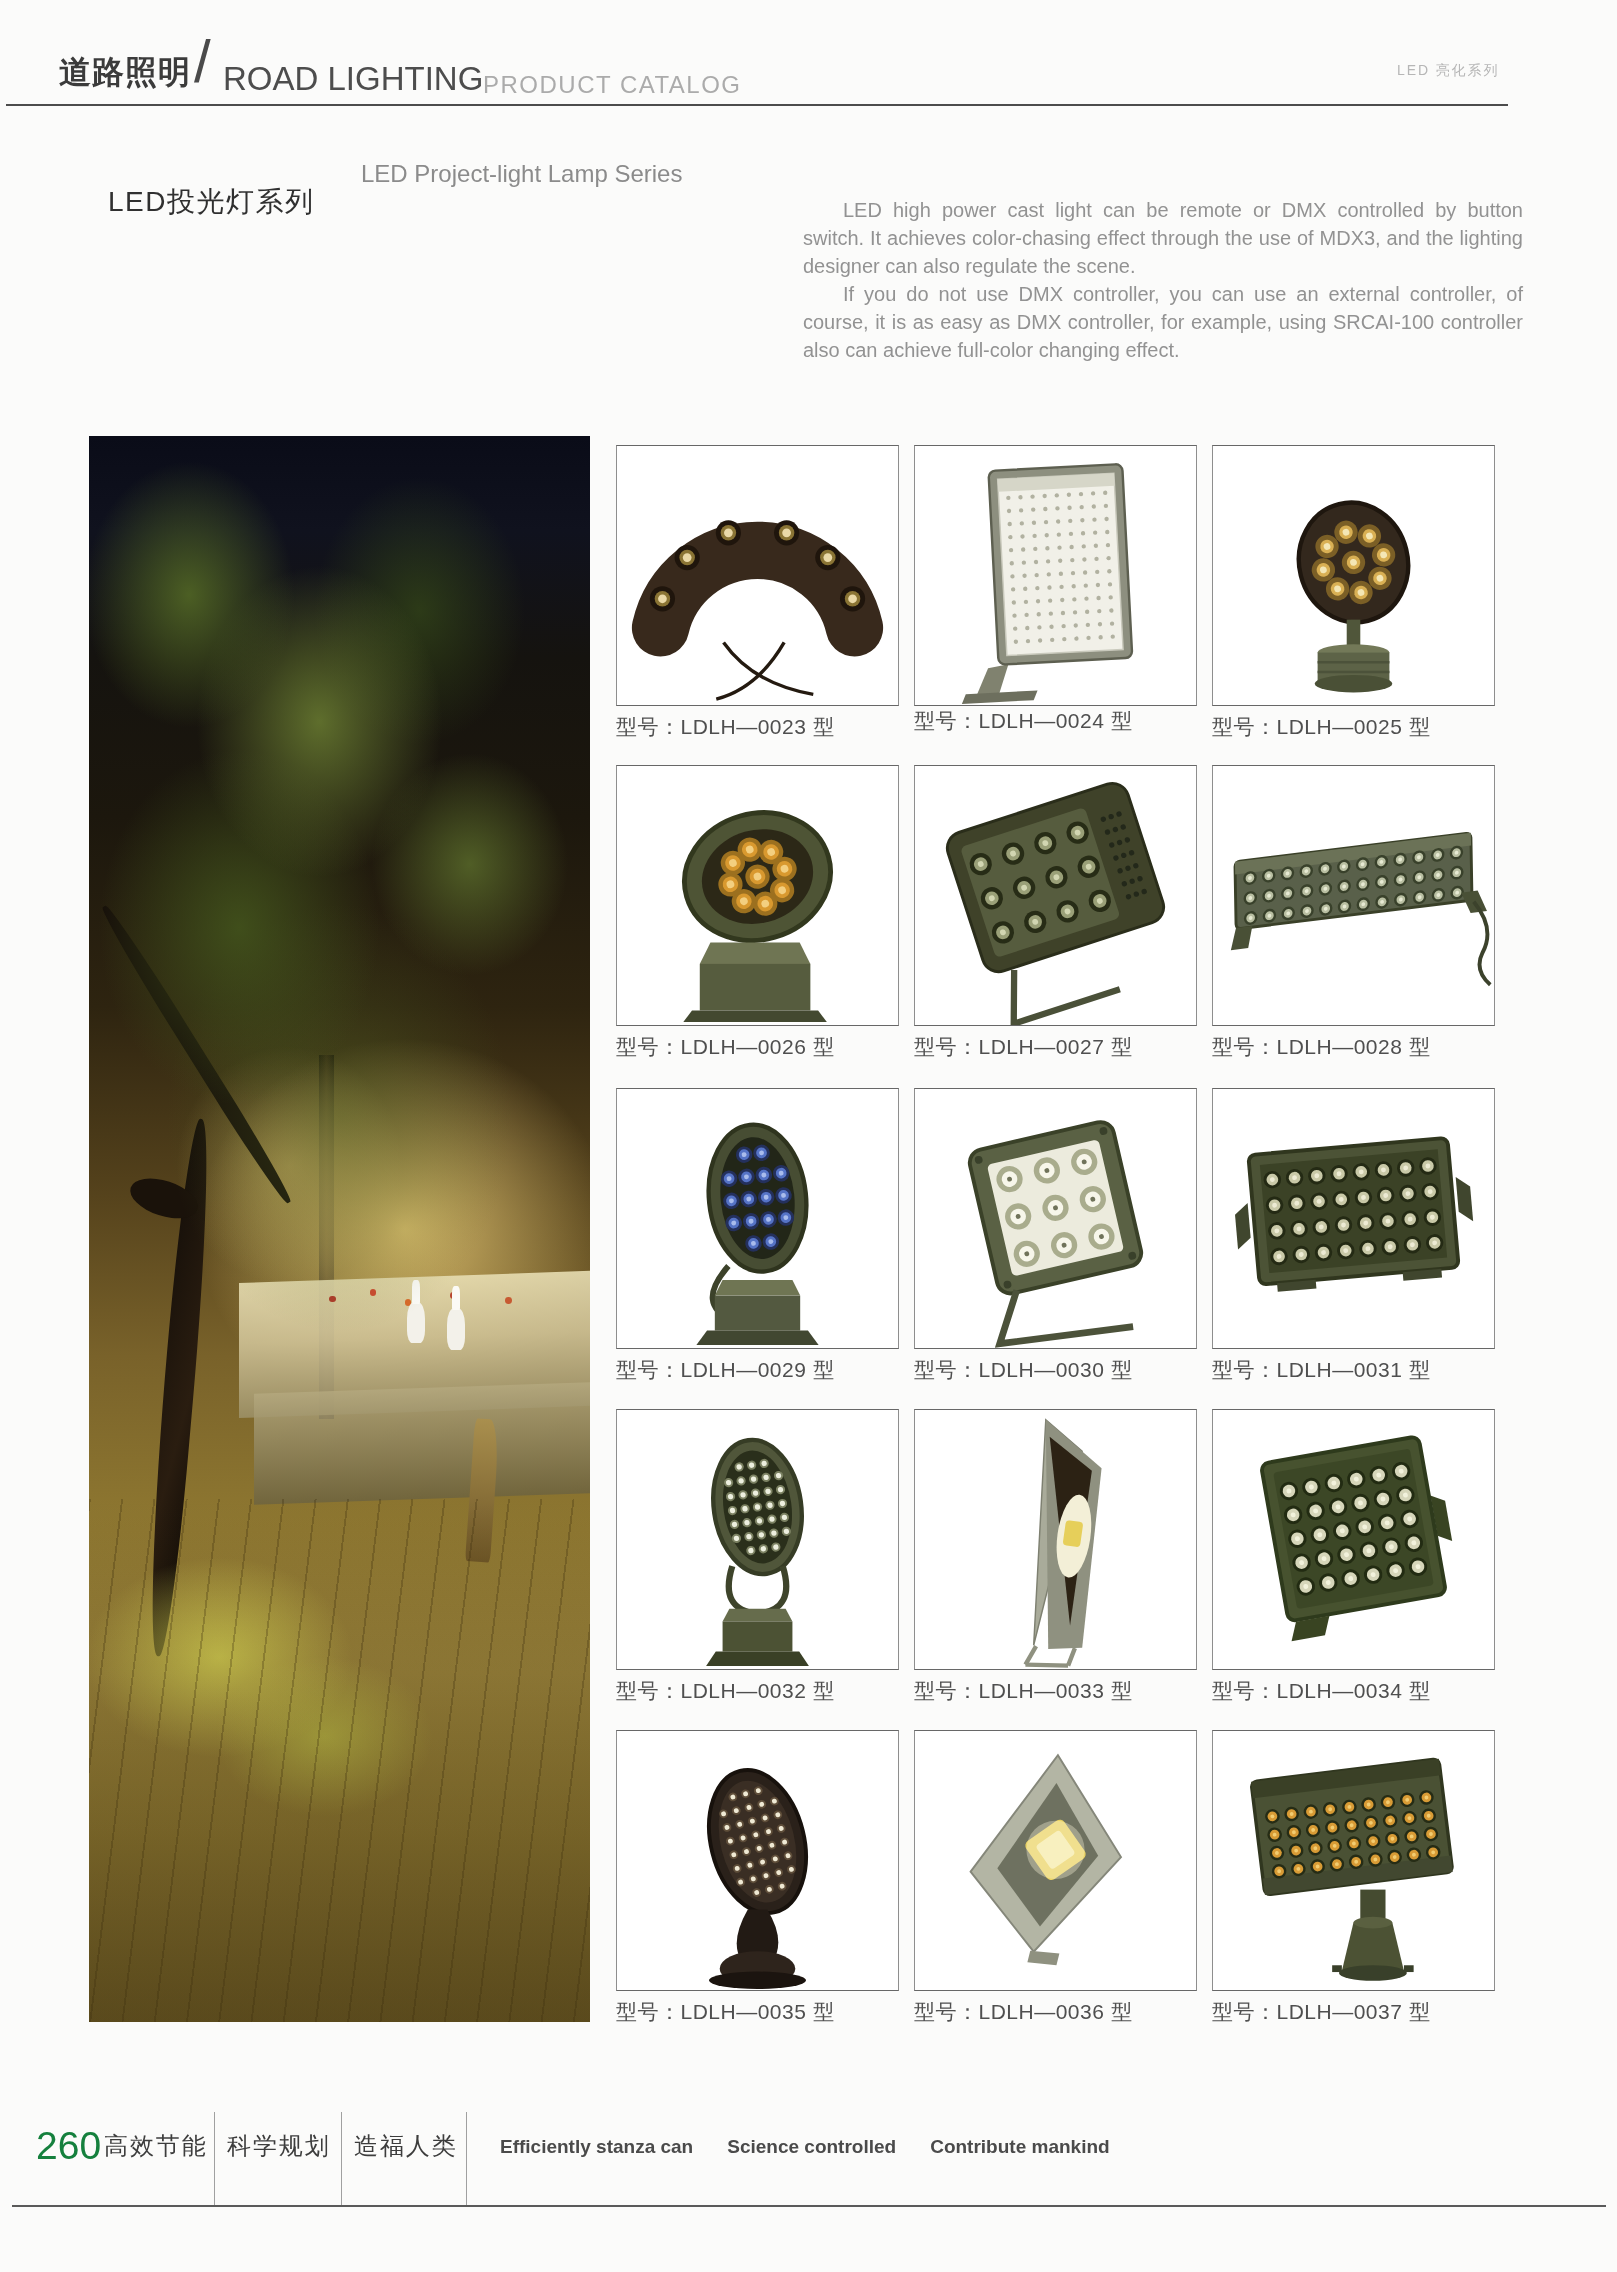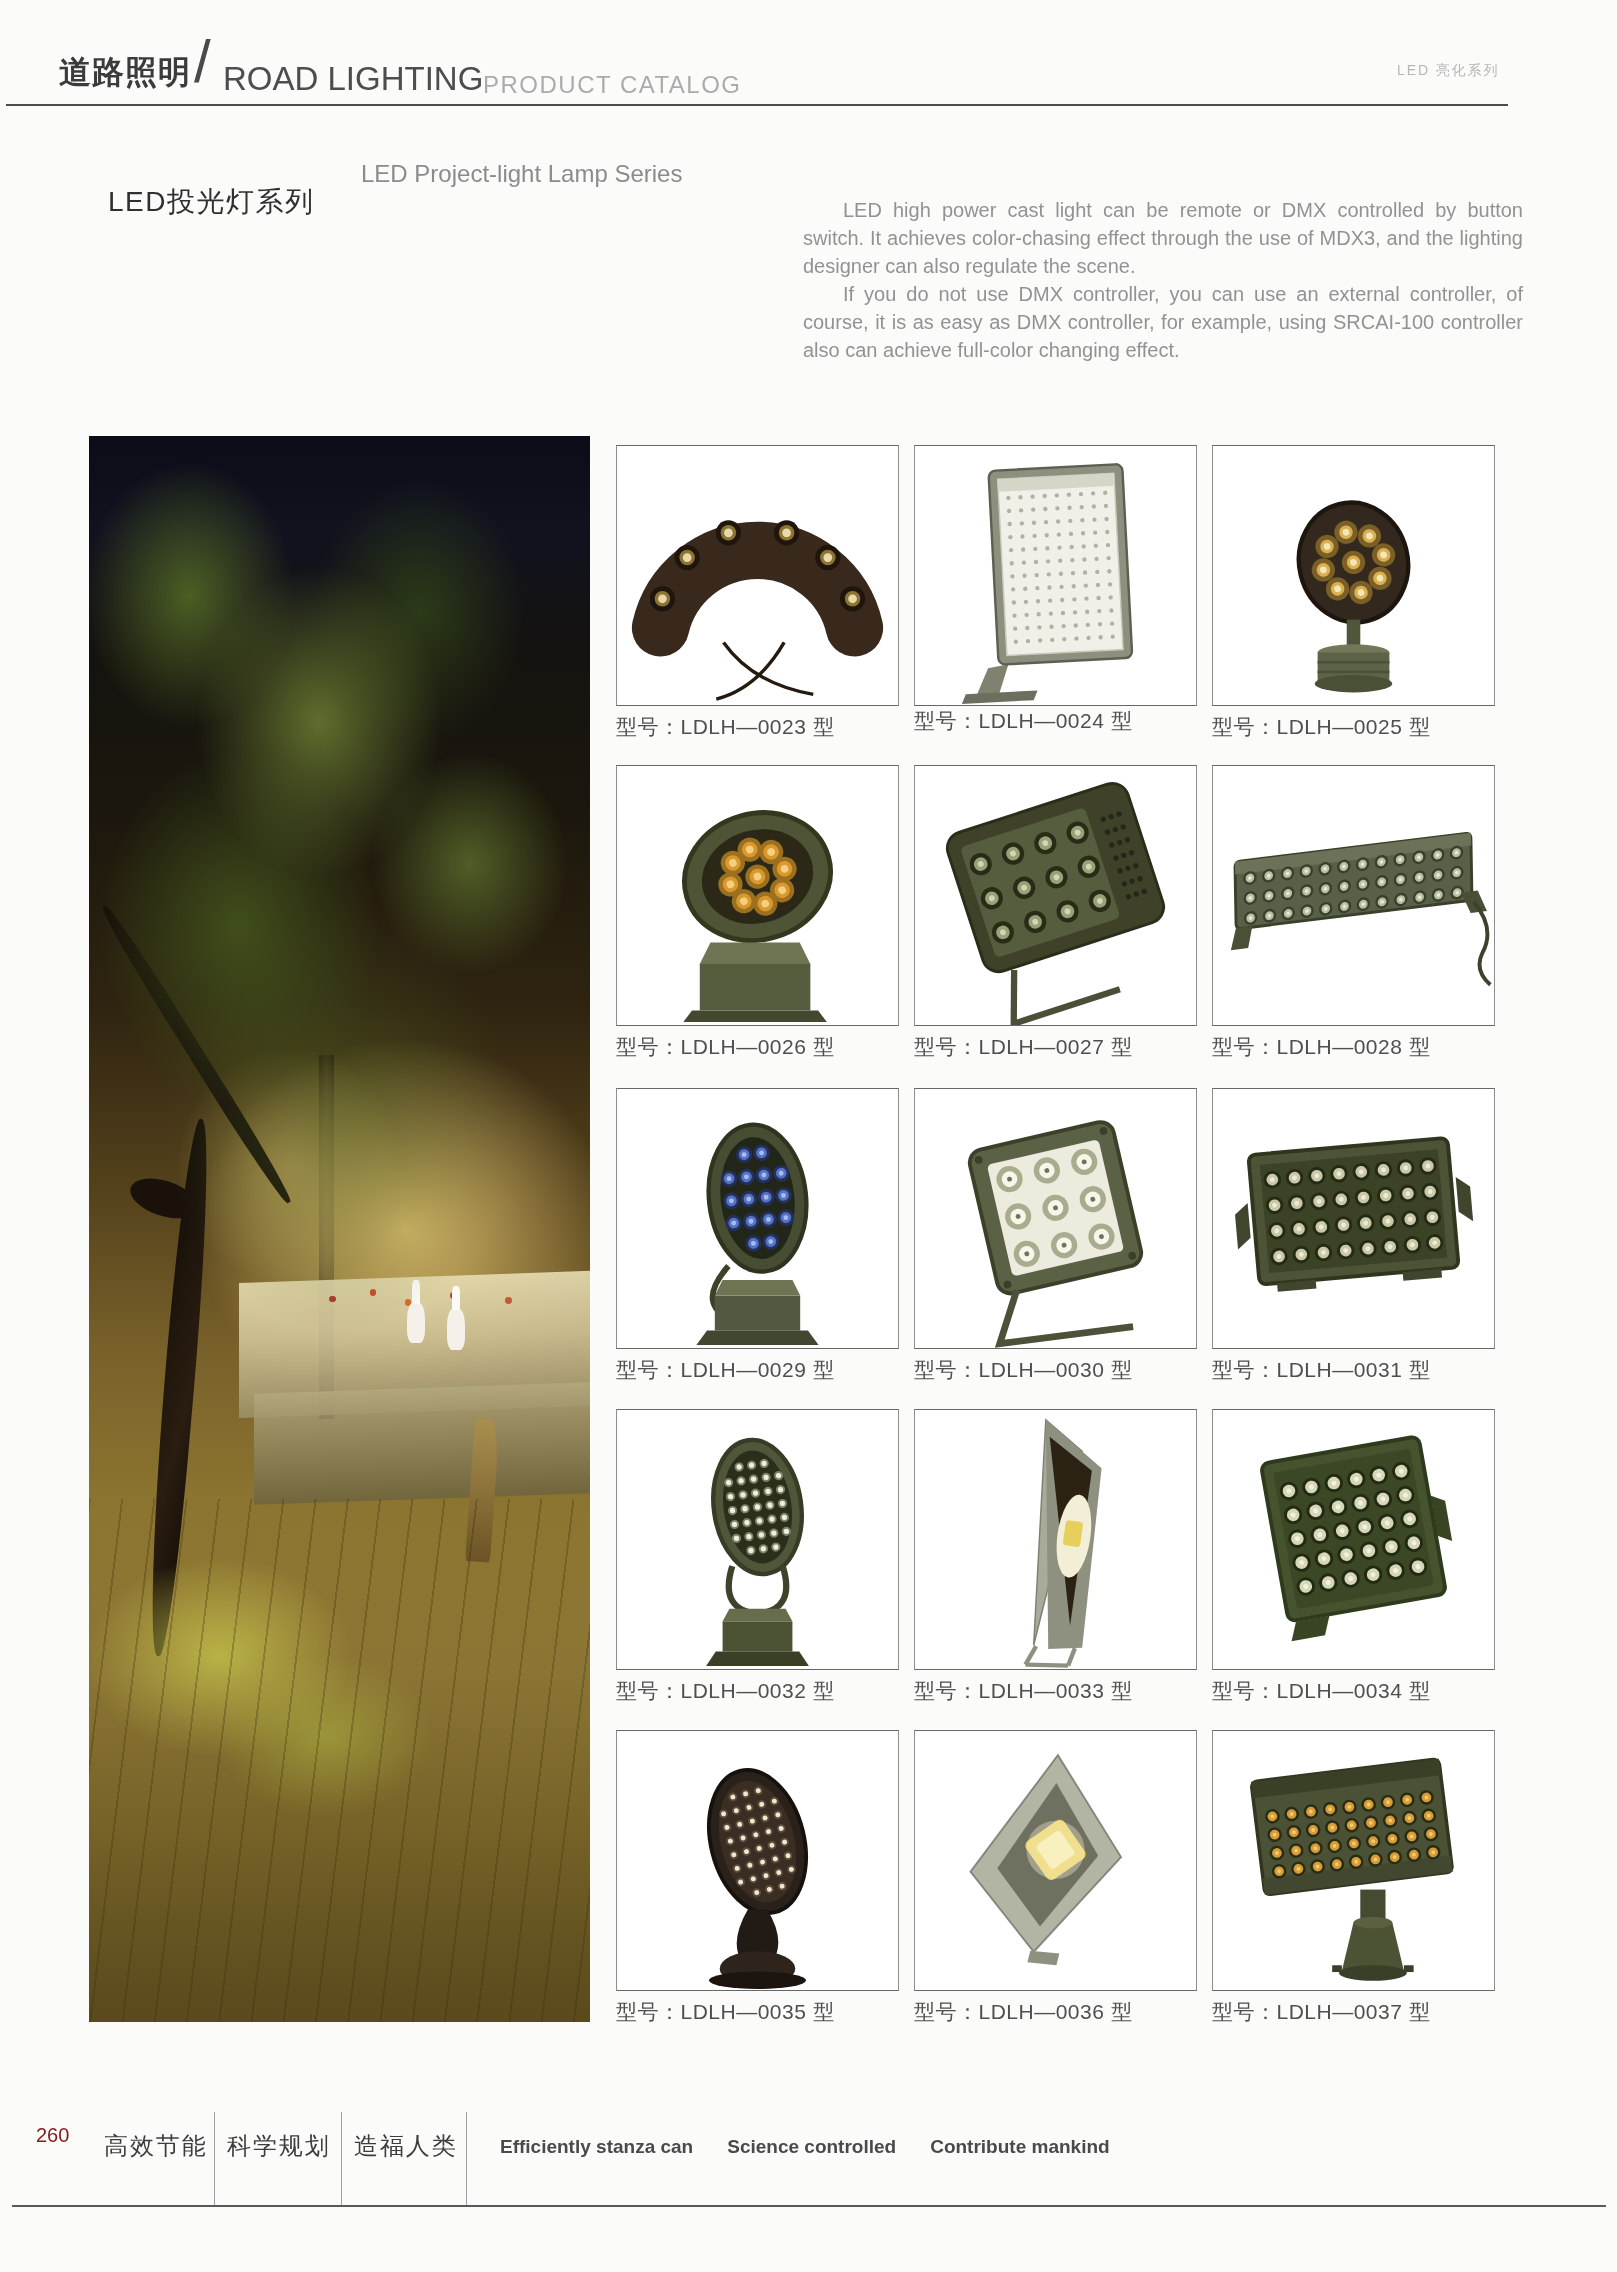--- a/index.html
+++ b/index.html
@@ -55,21 +55,21 @@
   .ph-hat{width:1.7%;height:1.5%;background:#fbfaf6;border-radius:30% 30% 10% 10%;}
   .ph-chair{left:76%;top:62%;width:5%;height:9%;background:linear-gradient(180deg,#a98f4e,#6d5526);border-radius:12% 40% 8% 8%;transform:rotate(4deg);}
   .ph-dot{width:6.8px;height:6.8px;border-radius:50%;}
 
   
   .cell-img{width:281px;height:259px;background:#fff;border:1px solid #8e8e8e;border-top-color:#676767;border-bottom-color:#676767;}
   .cell-label{font-size:21px;color:#4f4f4f;letter-spacing:0.5px;white-space:nowrap;}
   .cell-label .sfx{margin-left:6.8px;}
 
   
-  .ft-num{left:36px;top:2124px;font-size:20px;color:#7f1d1d;font-weight:500;}
+  .ft-num{left:36px;top:2124px;font-size:39px;color:#15803d;font-weight:500;}
   .ft-zh{font-size:24px;color:#3d3d3d;letter-spacing:1.9px;top:2130px;}
   .ft-div{width:1px;height:95px;top:2112px;background:#a0a0a0;}
   .ft-en{left:500px;top:2136px;font-size:19px;font-weight:700;color:#4a4a4a;}
   .ft-en span{margin-right:34px;}
   .rule2{left:11.7px;top:2205px;width:1594px;height:1.9px;background:#5a5a5a;}
 </style>
 </head>
 <body>
 
 <div id="page">

